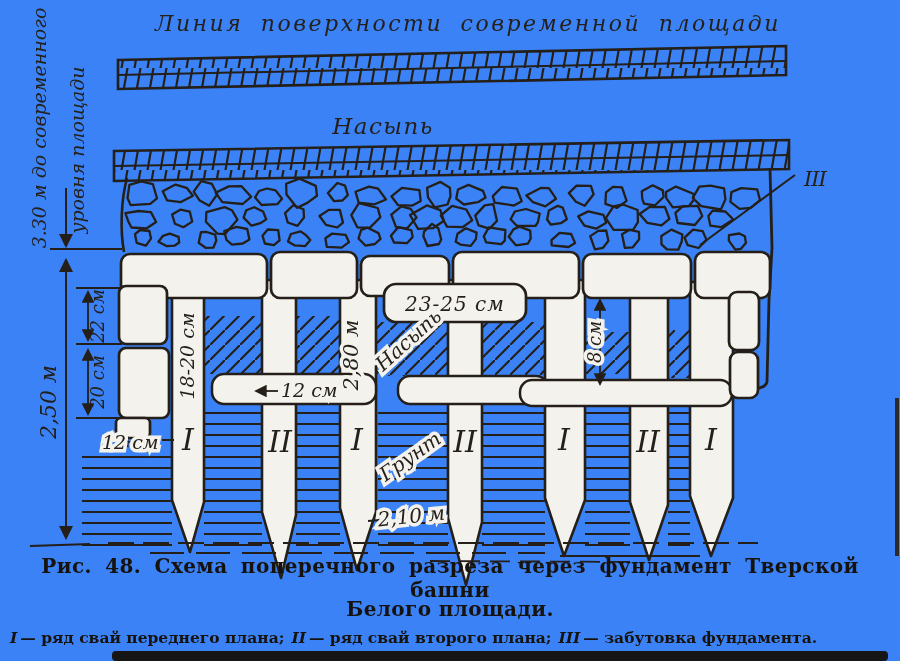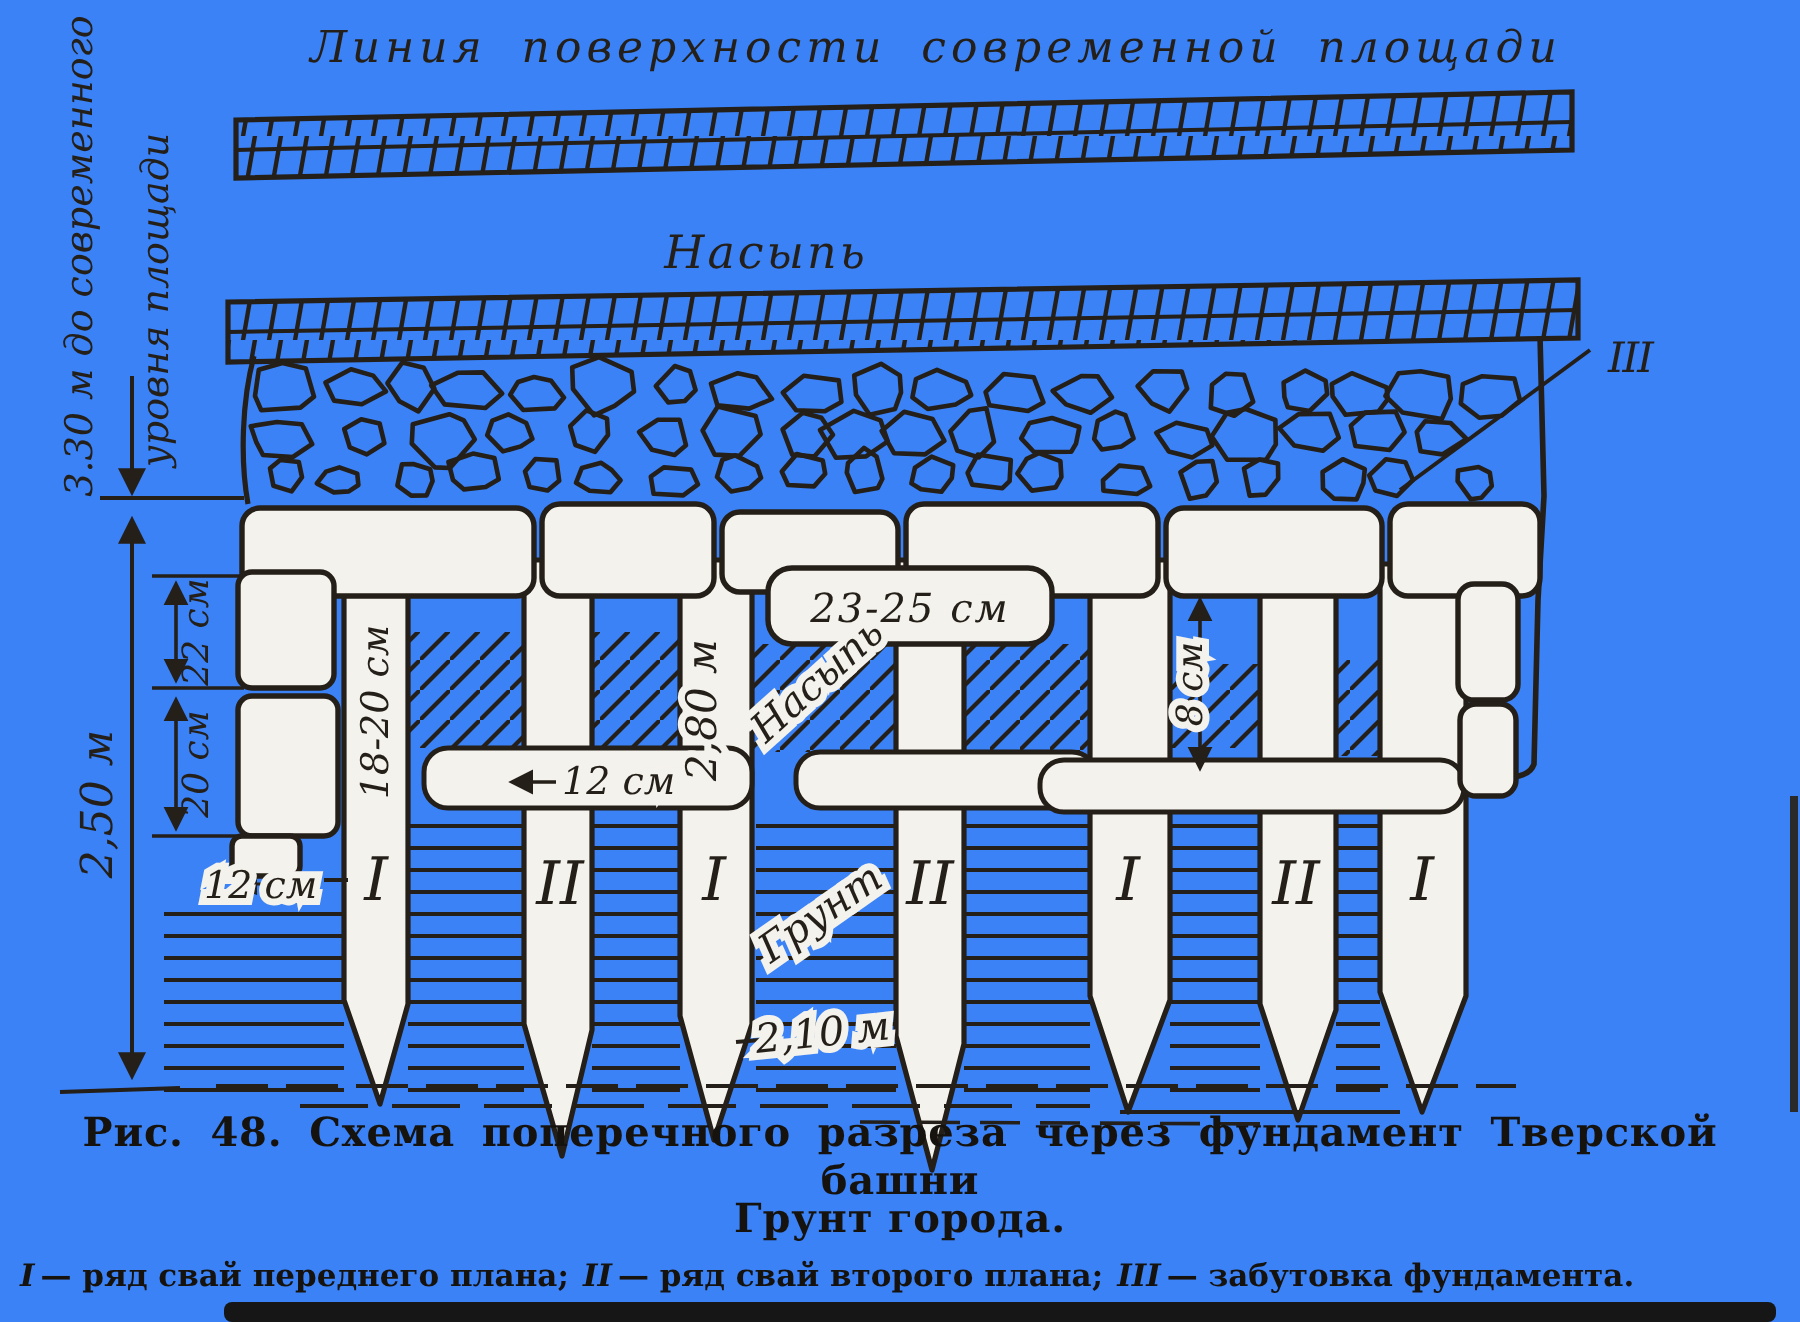--- a/index.html
+++ b/index.html
@@ -212,15 +212,15 @@
     <line x1="150" y1="553" x2="545" y2="553" stroke-width="2" stroke-dasharray="34 12"></line>
     <line x1="560" y1="556" x2="700" y2="556" stroke-width="2"></line>
     <line x1="430" y1="561" x2="640" y2="562" stroke-width="1.8" stroke-dasharray="20 10"></line>
   </g>
 
   <line x1="897" y1="398" x2="897" y2="556" stroke="#2a2a2a" stroke-width="4"></line>
   <rect x="112" y="651" width="776" height="10" rx="4" fill="#161616"></rect>
 </svg>
 
 <div class="caption cap1">Рис. 48. Схема поперечного разреза через фундамент Тверской башни</div>
-<div class="caption cap2">Грунт города.</div>
+<div class="caption cap2">Белого площади.</div>
 <div class="legend"><span class="lnum">I</span><span class="ltxt">— ряд свай переднего плана;</span><span class="lnum">II</span><span class="ltxt">— ряд свай второго плана;</span><span class="lnum">III</span><span class="ltxt">— забутовка фундамента.</span></div>
 </div>
 
 </body></html>

